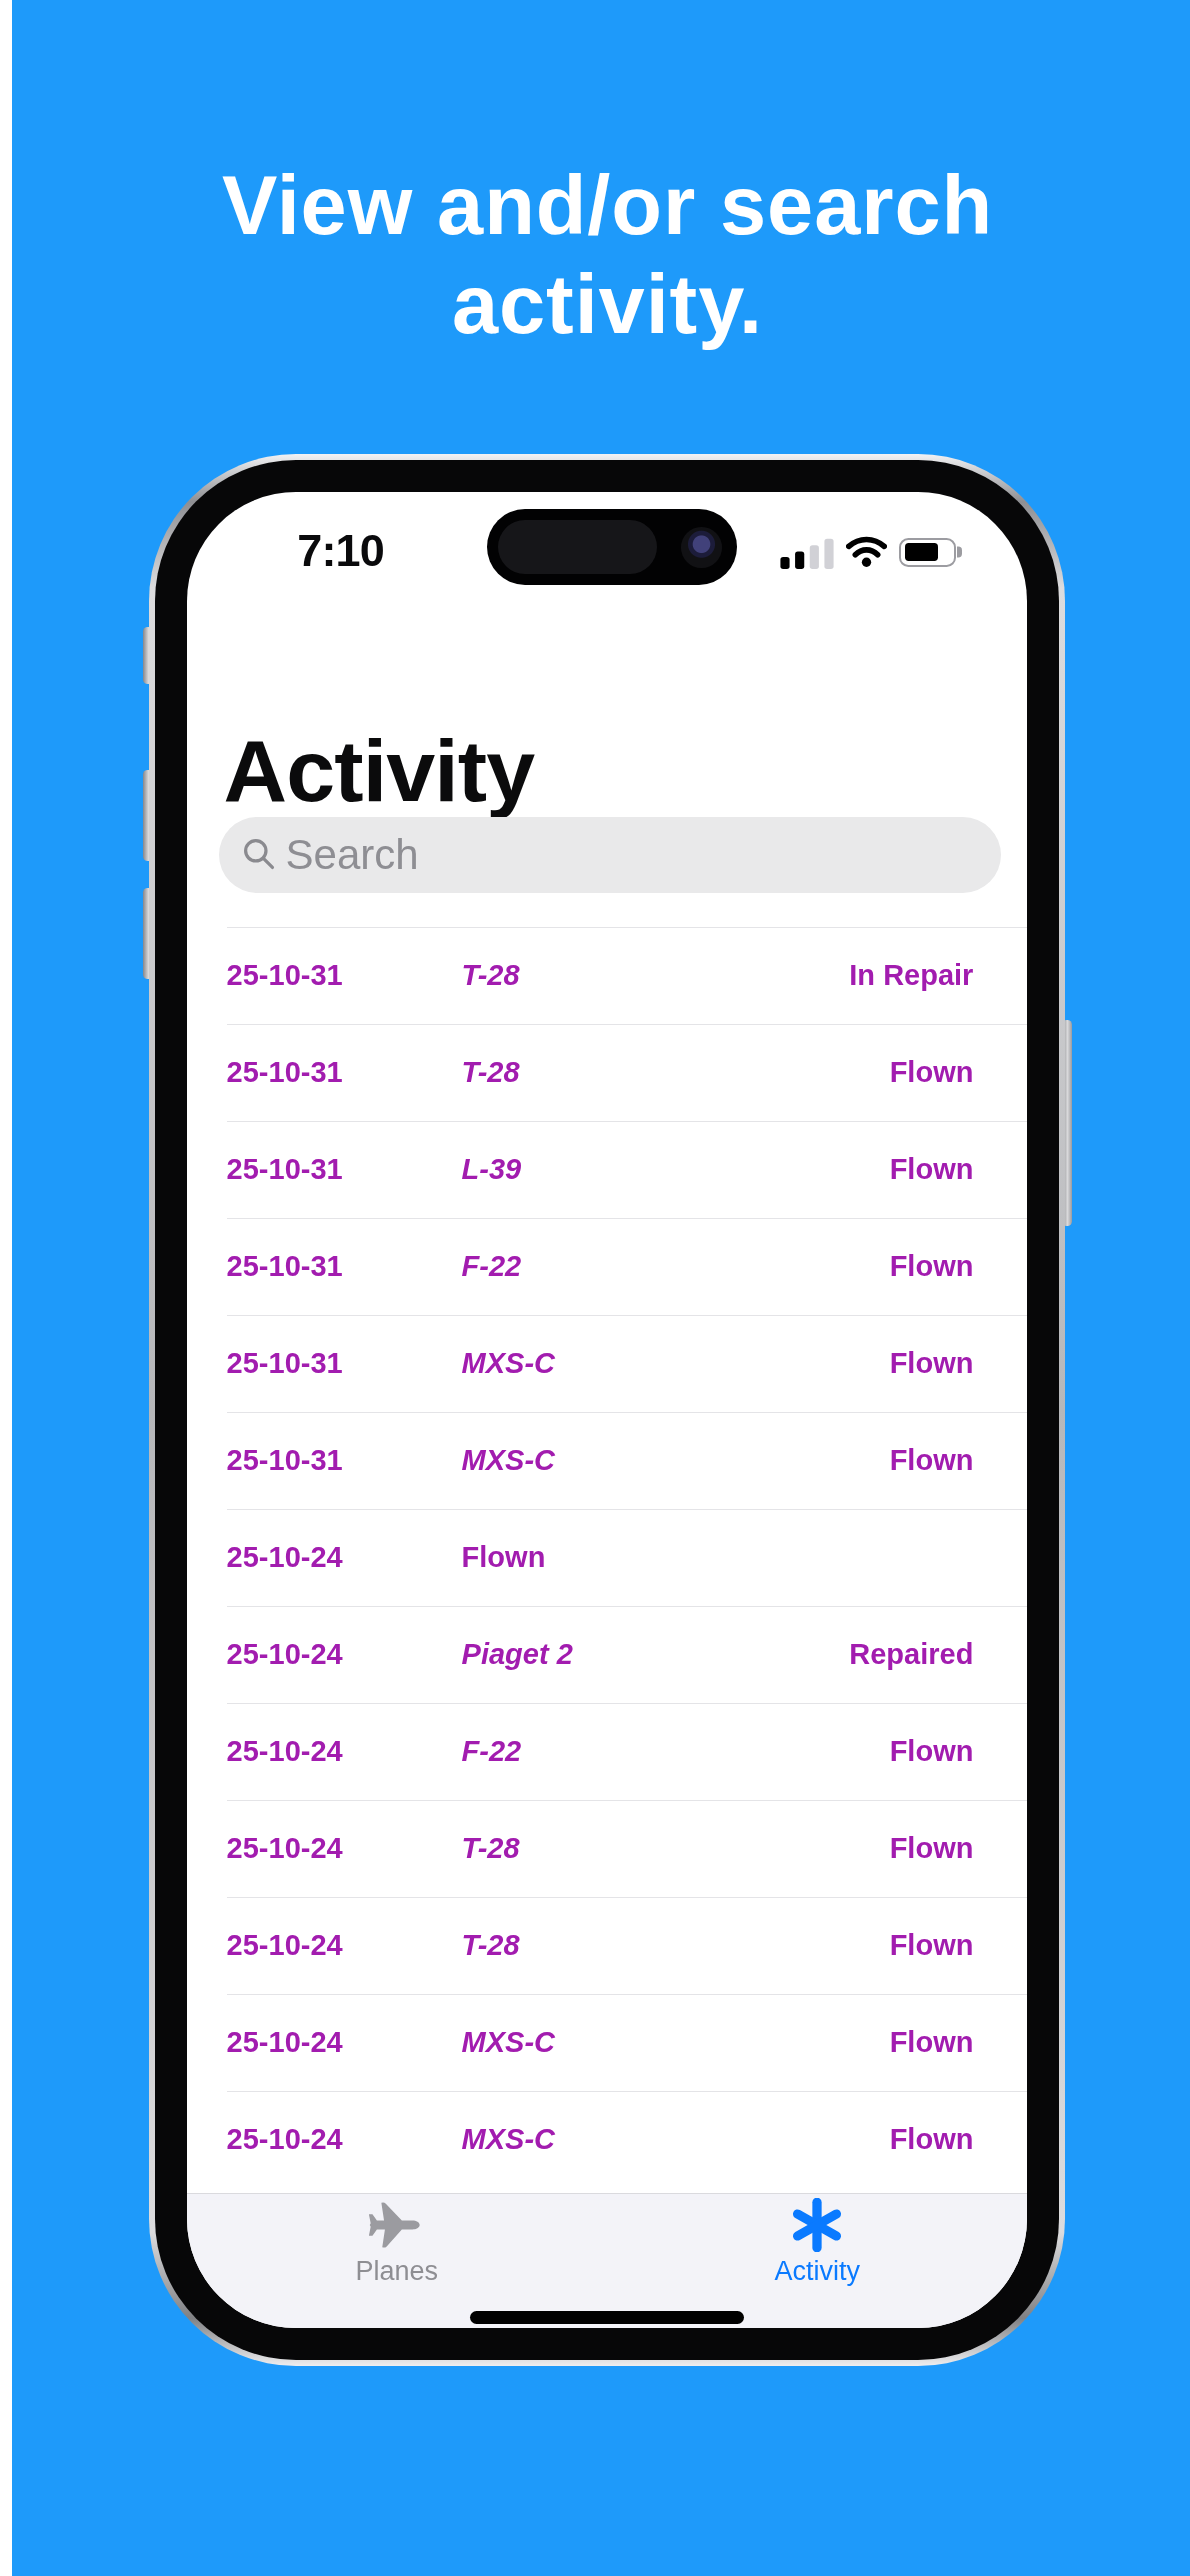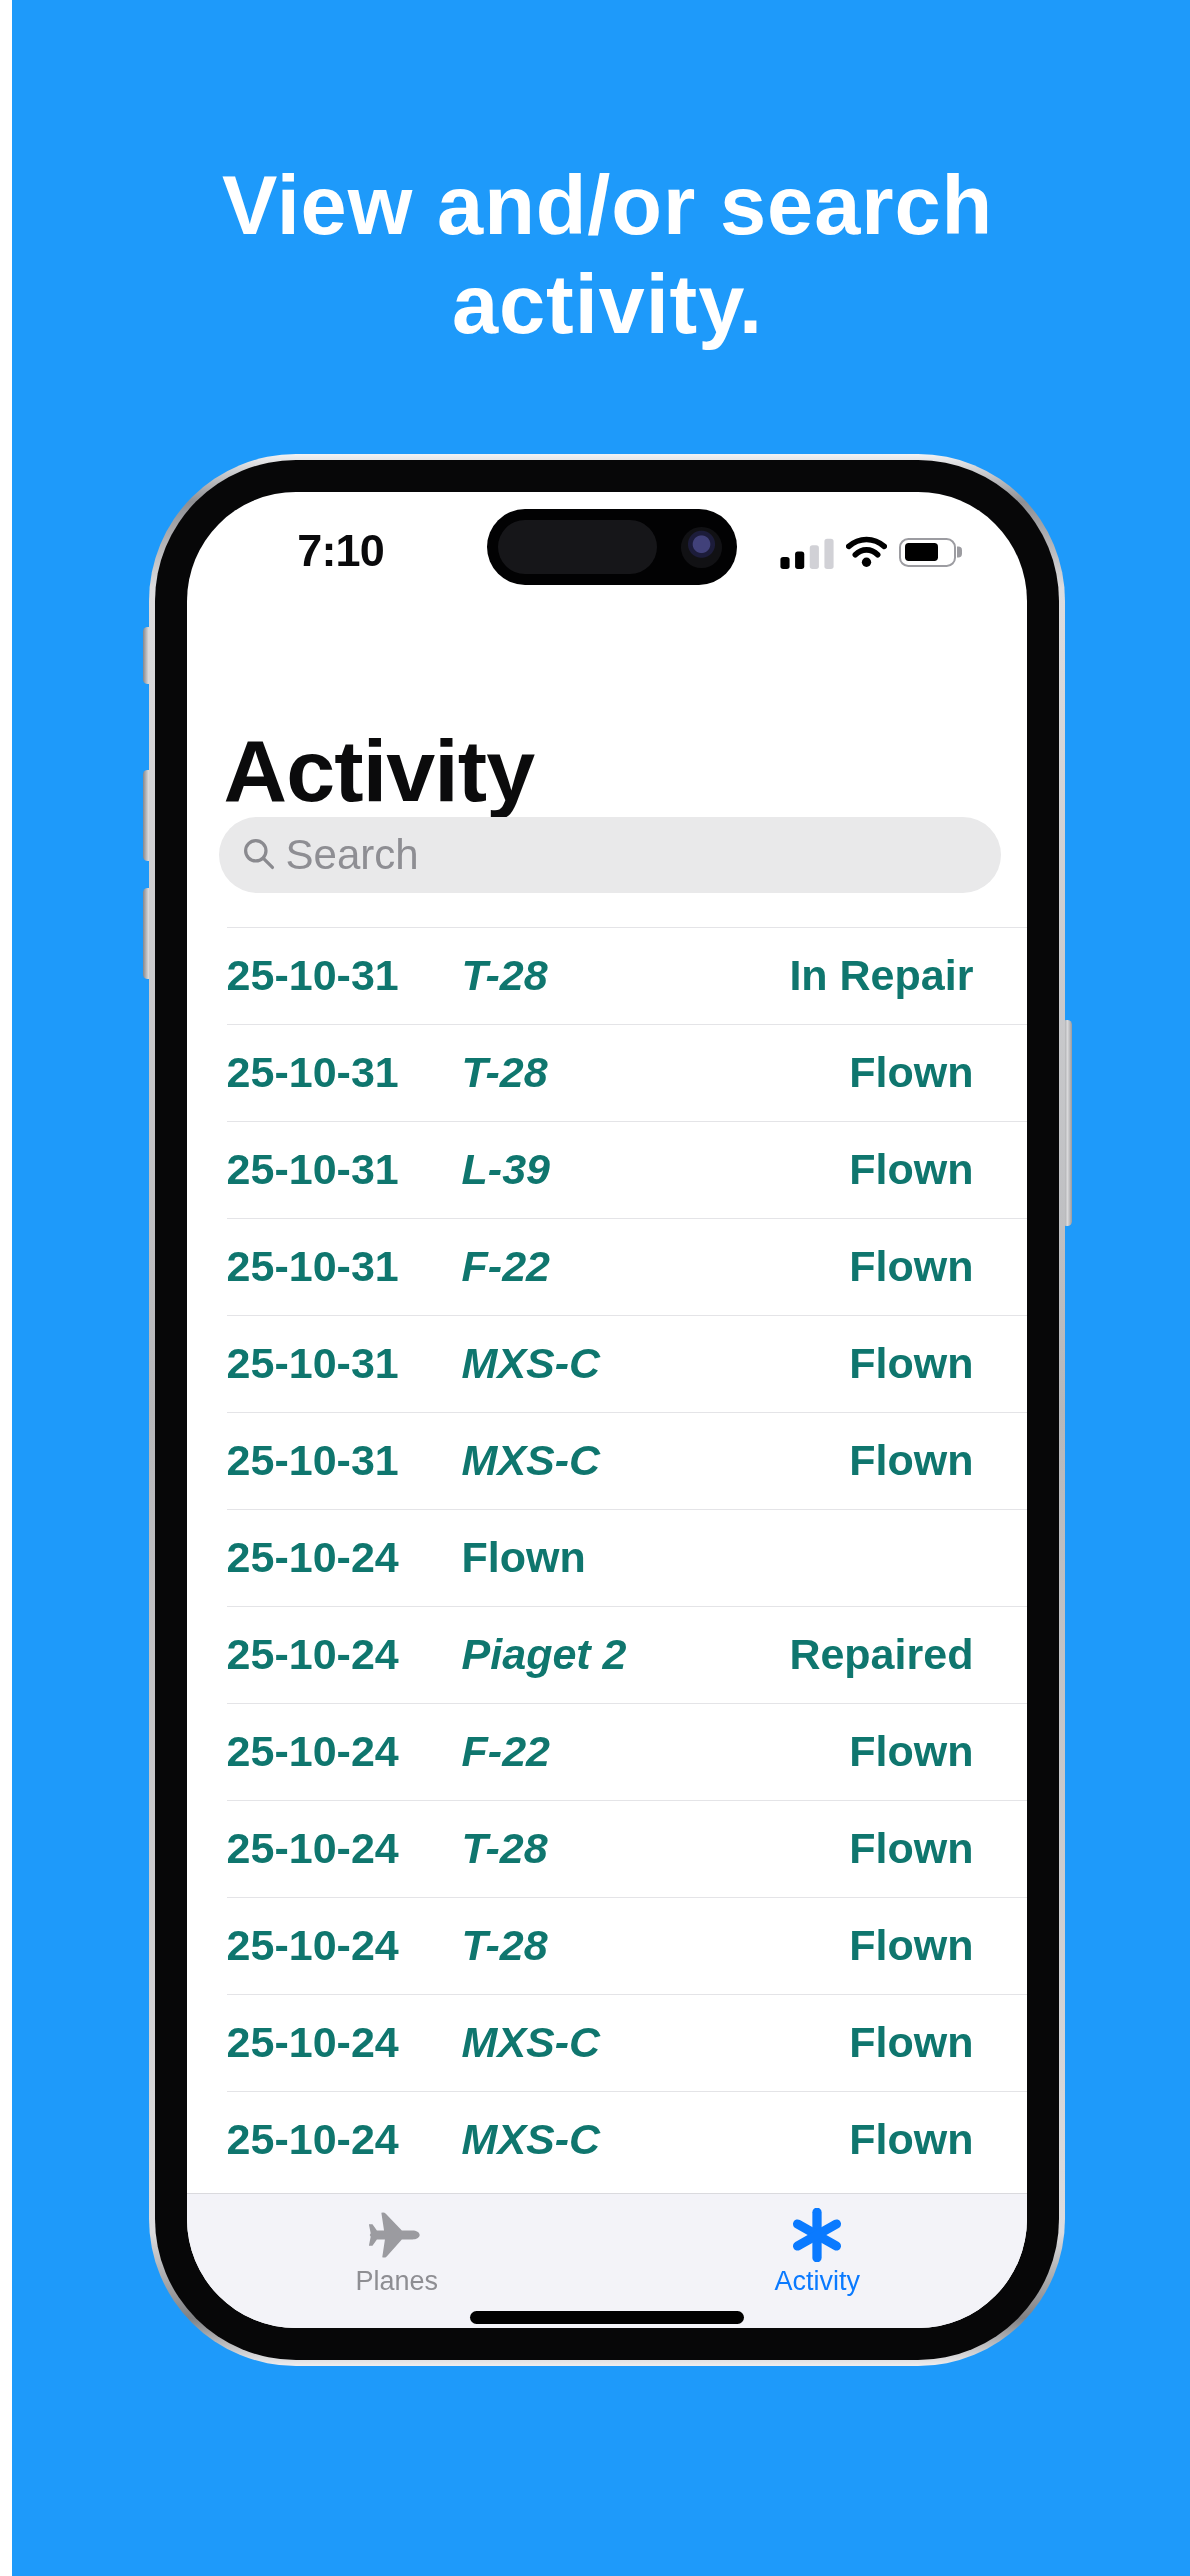--- a/index.html
+++ b/index.html
@@ -44,31 +44,31 @@
              letter-spacing:-0.9px;color:#0b0b0c;}
 
   
   .search{position:absolute;left:32px;top:325px;width:782px;height:76px;border-radius:38px;background:#E9E9EA;
           display:flex;align-items:center;padding-left:22px;box-sizing:border-box;gap:8px;}
   .search-text{font-size:42px;color:#8E8E93;}
 
   
   .rows{position:absolute;left:0;top:435px;width:100%;}
   .row{position:relative;height:97px;display:flex;align-items:center;box-sizing:border-box;
-       font-size:43px;font-weight:700;color:#0f766e;}
+       font-size:29px;font-weight:700;color:#a21caf;}
   .row::before{content:"";position:absolute;top:0;left:40px;right:0;height:1.9px;background:#E4E4E7;}
   .c-date{margin-left:40px;width:235px;}
   .c-plane{flex:1;font-style:italic;}
   .c-status{margin-right:54px;text-align:left;}
 
   
   .tabbar{position:absolute;left:0;right:0;top:1701px;bottom:0;background:#F3F3F8;display:flex;
           justify-content:space-around;align-items:flex-start;}
   .tabbar::before{content:"";position:absolute;top:0;left:0;right:0;height:1.9px;background:#DADADE;}
-  .tab{flex:1;display:flex;flex-direction:column;align-items:center;padding-top:15px;}
+  .tab{flex:1;display:flex;flex-direction:column;align-items:center;padding-top:5px;}
   .t-icon{height:54px;display:flex;align-items:center;justify-content:center;}
   .t-label{margin-top:4.6px;font-size:27px;color:#8E8E93;}
   .tab.active .t-label{color:#0A7AFF;}
 
   .home-indicator{position:absolute;left:50%;transform:translateX(-50%);top:1819px;width:274px;height:13px;
                   border-radius:6.5px;background:#000;}
 </style>
 </head>
 <body>
 

